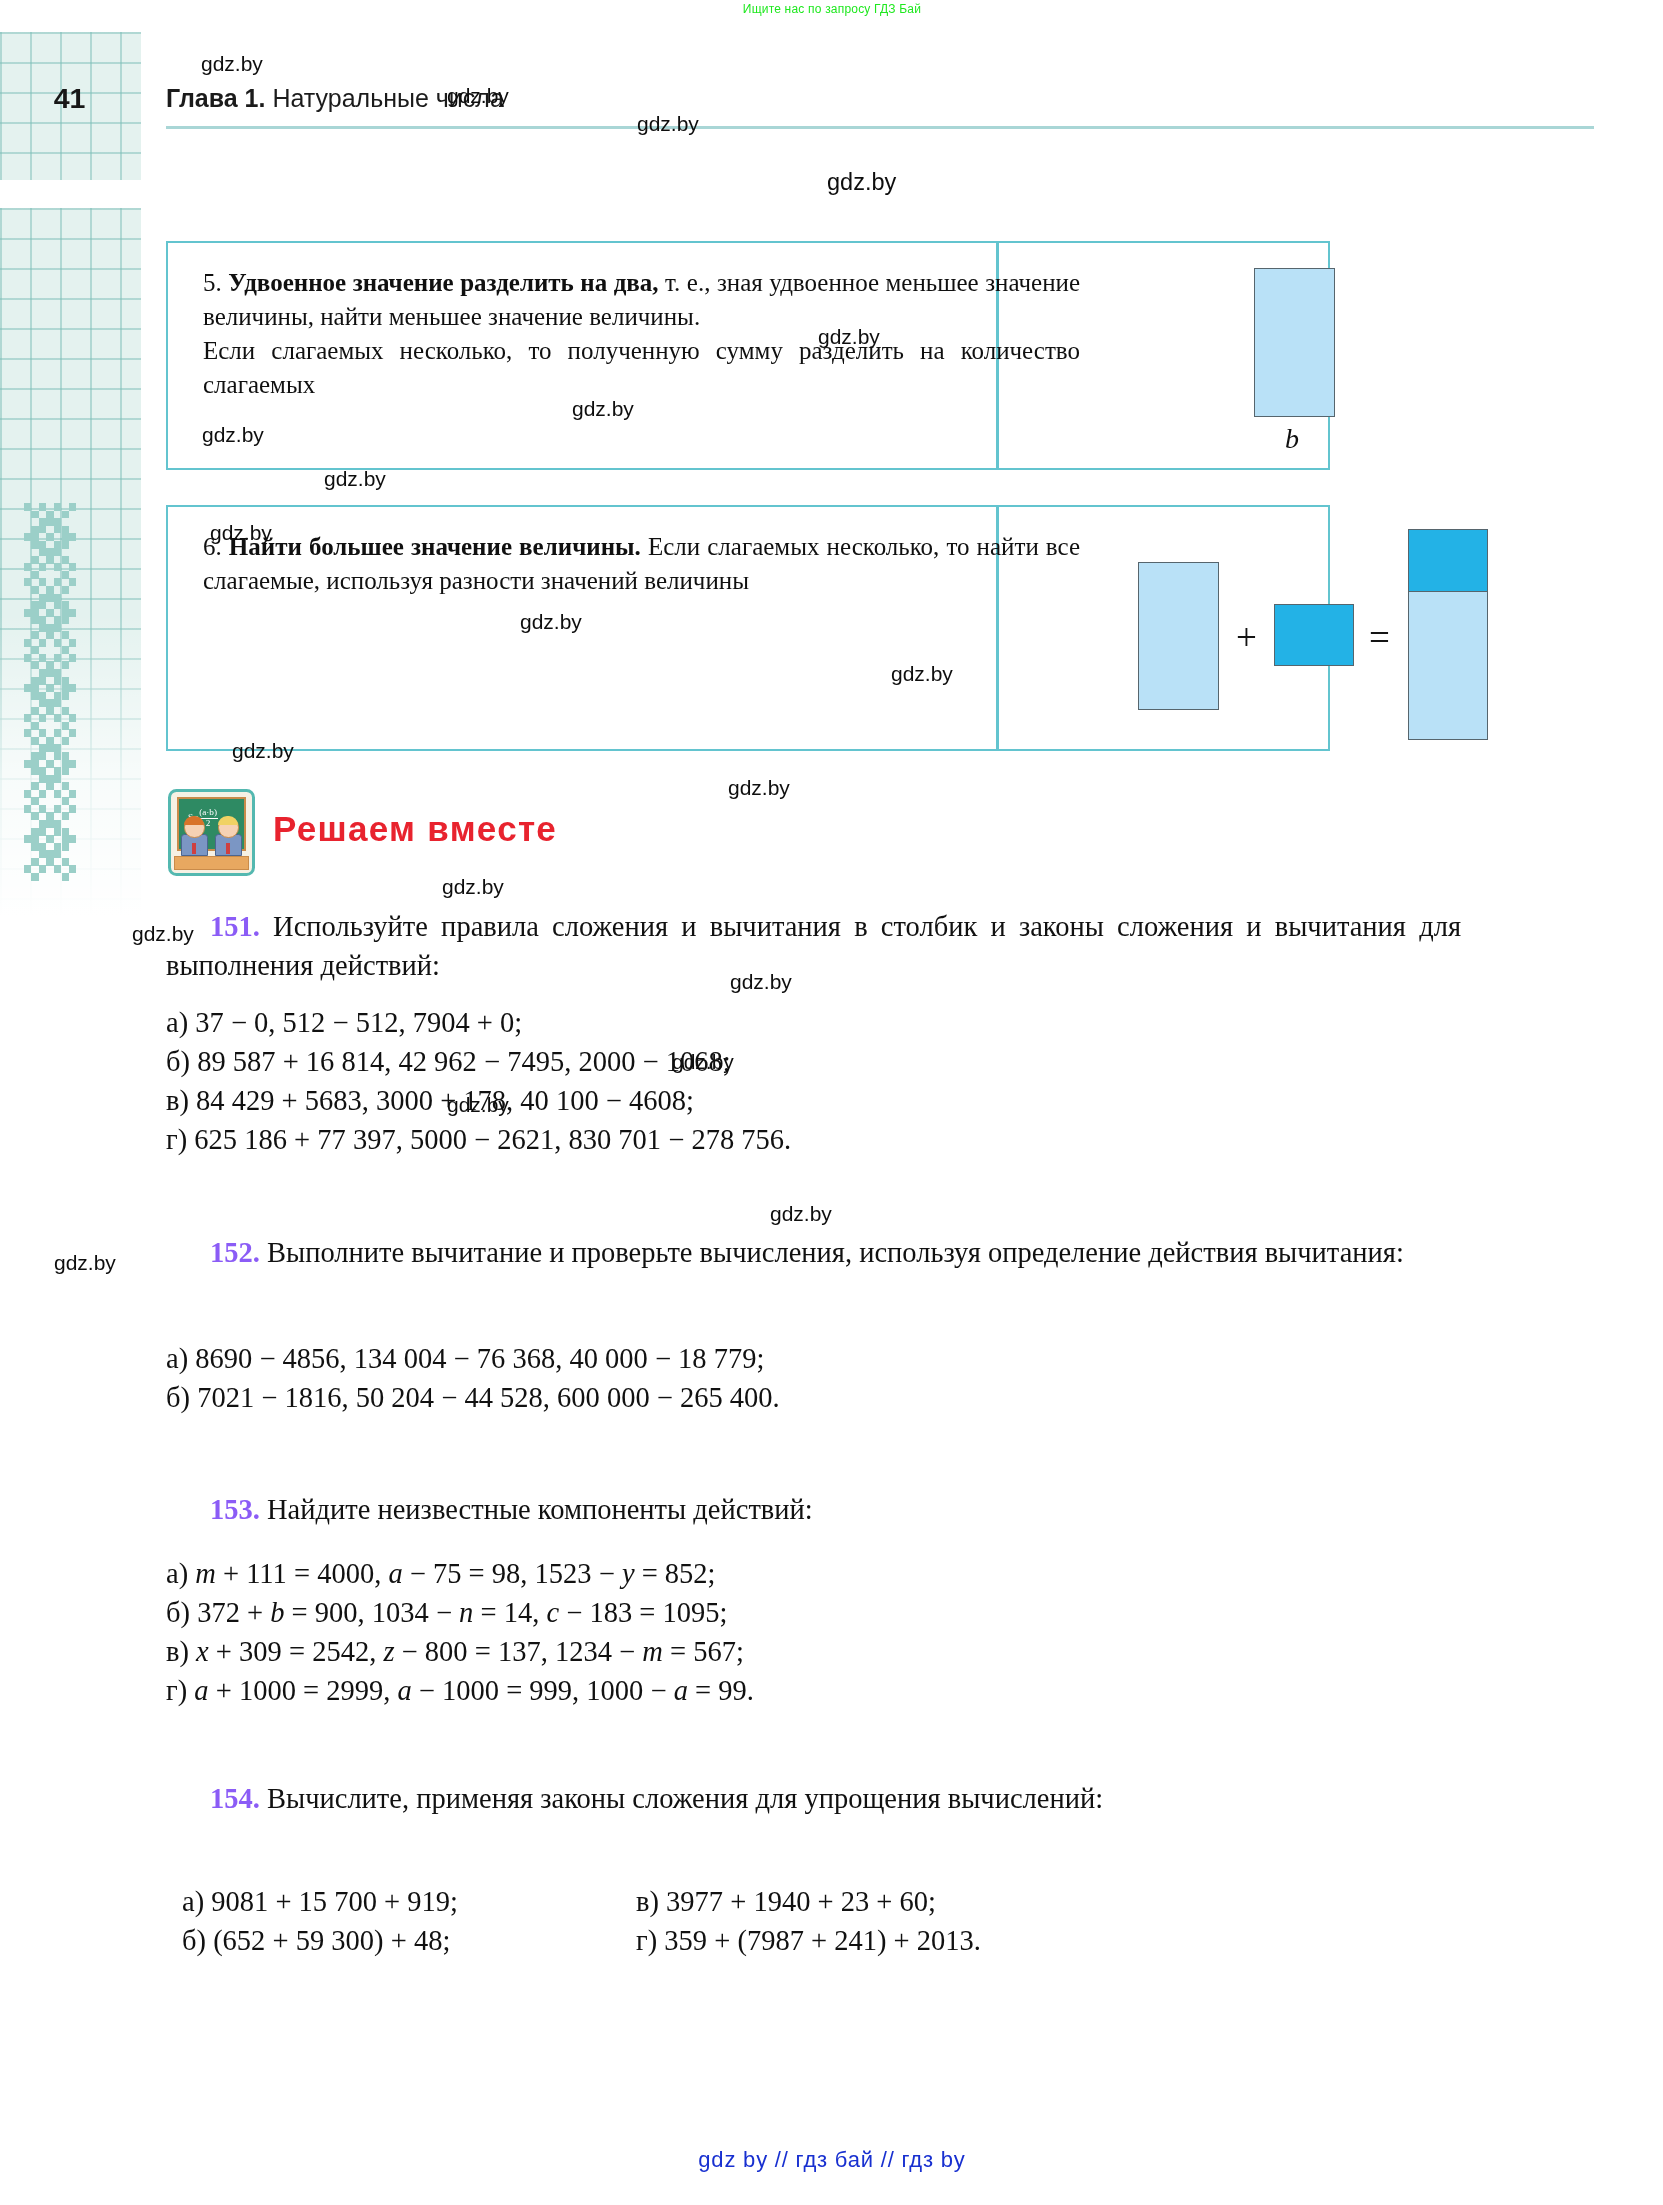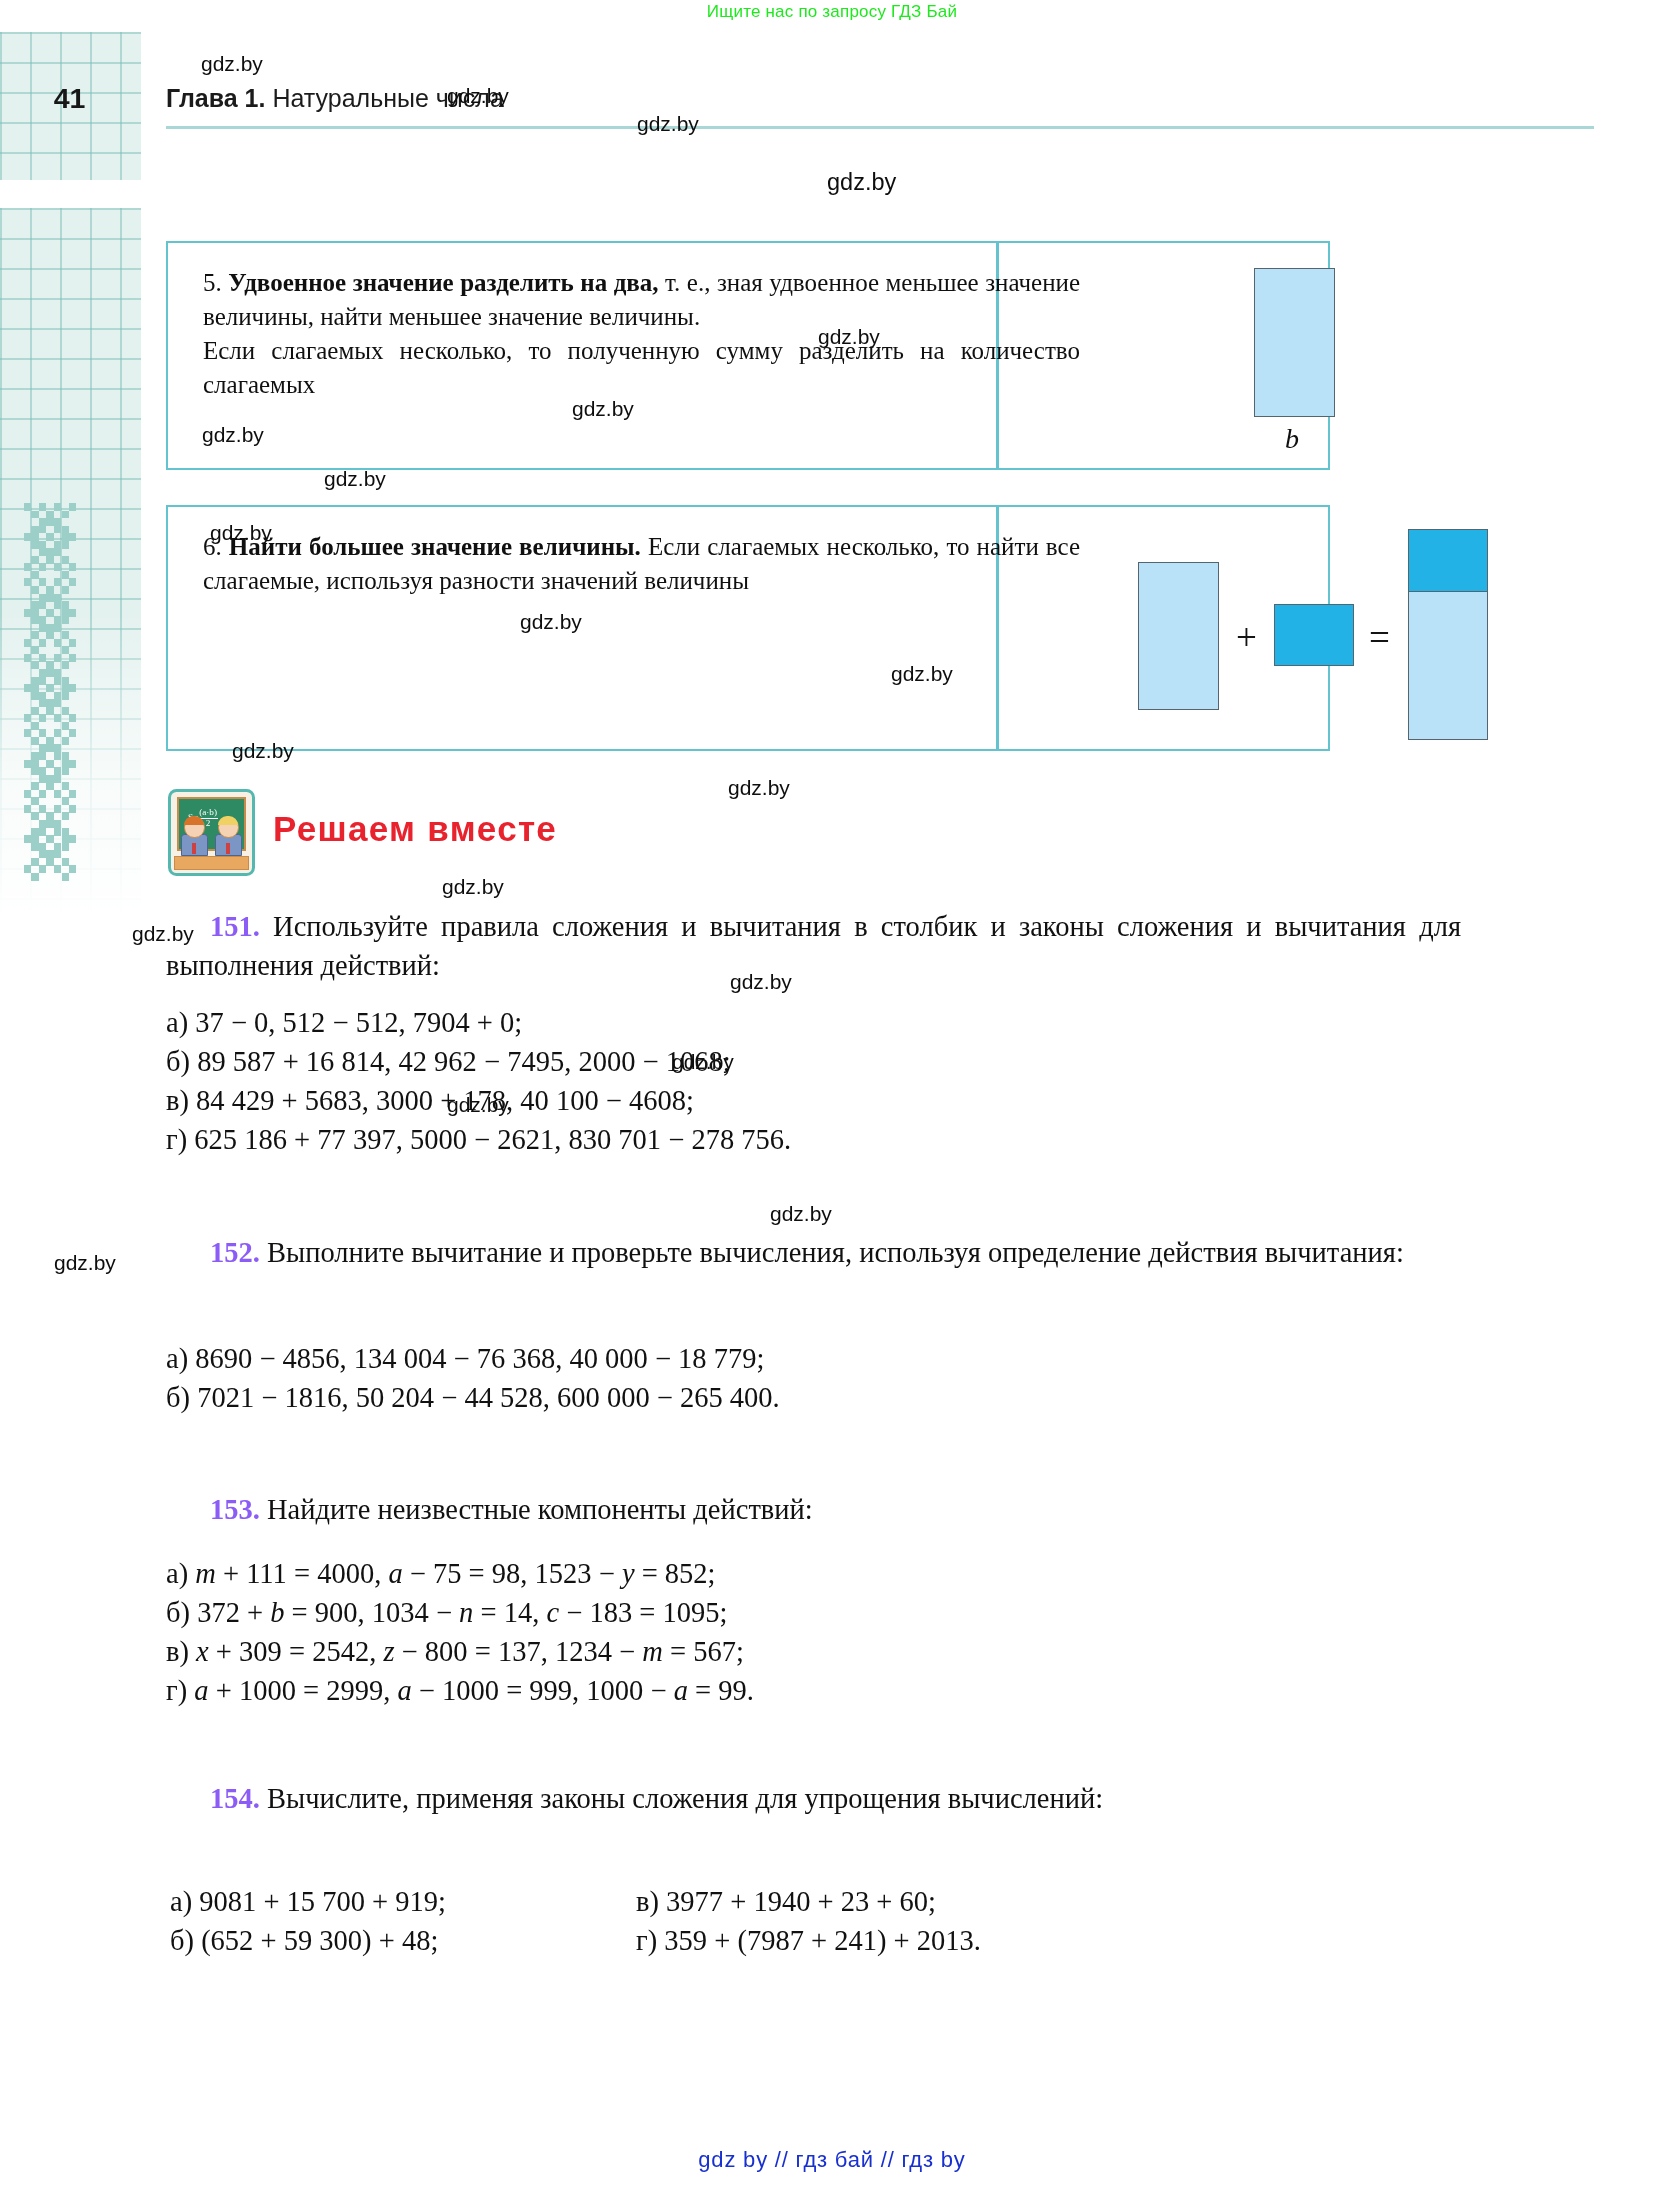--- a/index.html
+++ b/index.html
@@ -18,21 +18,21 @@
 
   
   .promo {
     position: absolute;
     top: 1.7px;
     left: 0;
     width: 1664px;
     text-align: center;
     color: #1ee81e;
     font-family: "Liberation Sans", sans-serif;
-    font-size: 17px;
+    font-size: 12px;
     letter-spacing: 0.2px;
   }
 
   
   .margin-strip {
     position: absolute;
     left: 0;
     top: 32px;
     width: 141px;
     height: 906px;
@@ -256,21 +256,21 @@
     line-height: 39px;
     color: #111111;
     margin: 0;
     white-space: nowrap;
   }
   .ital { font-style: italic; }
   .two-col {
     position: relative;
     width: 100%;
   }
-  .col-left  { position: absolute; left: 4px; }
+  .col-left  { position: absolute; left: 16px; }
   .col-right { position: absolute; left: 470px; }
 
   
   .wm {
     position: absolute;
     font-family: "Liberation Sans", sans-serif;
     font-size: 21px;
     color: #0e0e0e;
     white-space: nowrap;
   }

